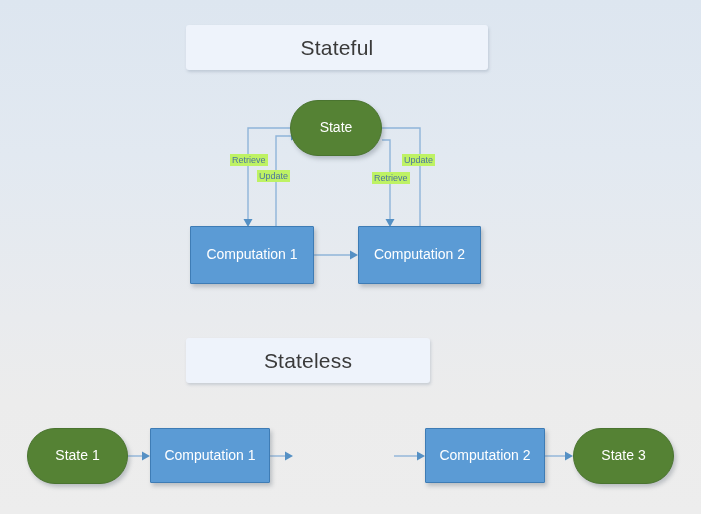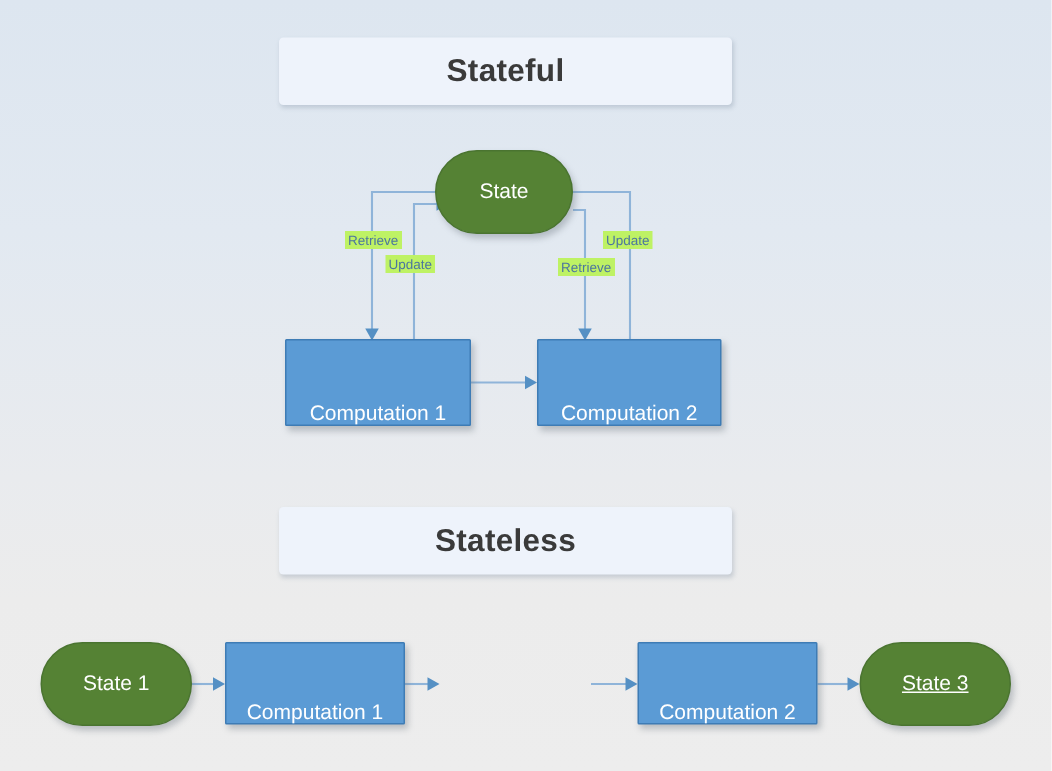--- a/index.html
+++ b/index.html
@@ -30,27 +30,27 @@
     background: #eef3fb;
     border-radius: 3px;
     box-shadow: 1px 2px 3px rgba(120,135,155,0.30);
     display: flex;
     align-items: center;
     justify-content: center;
   }
   .section-header .section-title {
     font-size: 21px;
     color: #3a3a3a;
-    font-weight: 700;
+    font-weight: 400;
     letter-spacing: 0.2px;
     font-family: "Liberation Sans", sans-serif;
   }
 
   #header-stateful  { left: 186px; top: 25px;  width: 302px; height: 45px; }
-  #header-stateless { left: 186px; top: 338px; width: 302px; height: 45px; }
+  #header-stateless { left: 186px; top: 338px; width: 244px; height: 45px; }
 
   
   .node {
     position: absolute;
     display: flex;
     align-items: center;
     justify-content: center;
     box-sizing: border-box;
     color: #ffffff;
     font-size: 14px;
@@ -70,34 +70,33 @@
     border: 1px solid #4a7430;
     border-radius: 999px;
     box-shadow: 2px 3px 4px rgba(110,120,130,0.40);
   }
   
   .computation-node {
     background: #5b9bd5;
     border: 1px solid #3e7cb5;
     border-radius: 1px;
     box-shadow: 2px 3px 4px rgba(110,120,130,0.40);
-    align-items: flex-end;
   }
 
   
   #node-state        { left: 290px; top: 100px; width: 92px;  height: 56px; }
   #node-computation1 { left: 190px; top: 226px; width: 124px; height: 58px; }
   #node-computation2 { left: 358px; top: 226px; width: 123px; height: 58px; }
 
   
   #node-state1          { left: 27px;  top: 428px; width: 101px; height: 56px; }
   #node-bcomputation1   { left: 150px; top: 428px; width: 120px; height: 55px; }
   #node-state2          { left: 293px; top: 428px; width: 101px; height: 56px; }
   #node-bcomputation2   { left: 425px; top: 428px; width: 120px; height: 55px; }
-  #node-state3          { left: 573px; top: 428px; width: 101px; height: 56px; text-decoration: underline; }
+  #node-state3          { left: 573px; top: 428px; width: 101px; height: 56px; }
 
   
   #connectors {
     position: absolute;
     left: 0;
     top: 0;
     width: 701px;
     height: 514px;
     z-index: 2;
     pointer-events: none;

